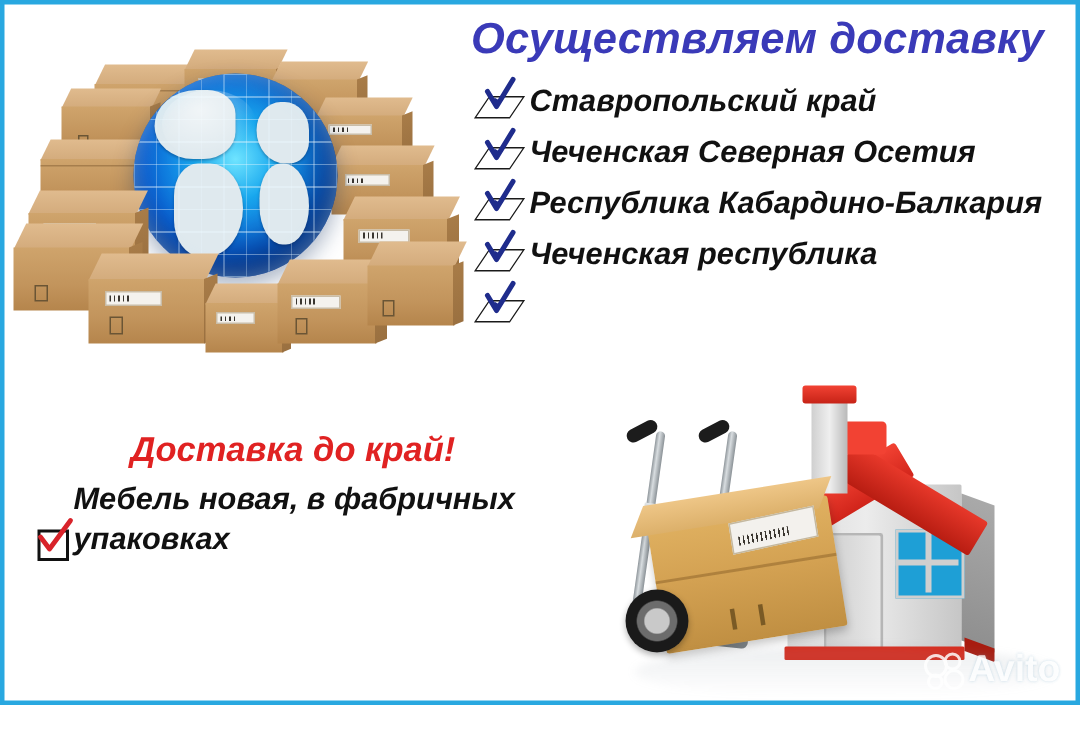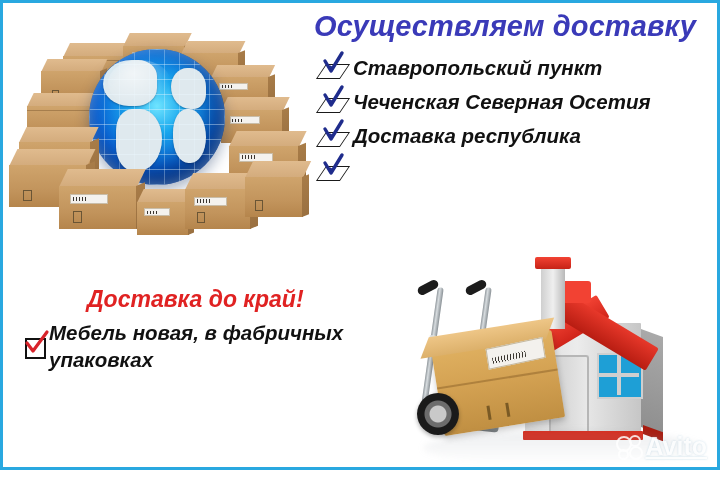--- a/index.html
+++ b/index.html
@@ -86,21 +86,21 @@
   }
 
   
   .red-head{
     position:absolute;left:84px;top:283px;
     font-size:23px;font-weight:bold;font-style:italic;color:#e02222;
     white-space:nowrap;
   }
 
   .promise-list{position:absolute;left:20px;top:316px;width:380px;}
-  .promise{display:flex;align-items:center;margin-bottom:6px;}
+  .promise{display:flex;align-items:flex-end;margin-bottom:6px;}
   .chkbox{position:relative;width:24px;height:24px;flex:none;margin-top:2px;}
   .chkbox .sq{position:absolute;left:2px;top:3px;width:17px;height:17px;
     border:2px solid #111;background:#fff;}
   .chkbox .rtick{position:absolute;left:0px;top:-4px;width:26px;height:26px;overflow:visible;}
   .promise-txt{
     font-size:20.5px;font-weight:bold;font-style:italic;color:#111;
     line-height:1.33;margin-left:2px;
   }
 
   
@@ -182,21 +182,21 @@
   }
   .avito .dots{position:relative;width:26px;height:22px;}
   .avito .dots i{position:absolute;border-radius:50%;
     border:2px solid rgba(255,255,255,.95);background:transparent;display:block;}
   .avito .d1{left:0;top:1px;width:12px;height:12px;}
   .avito .d2{left:13px;top:0px;width:8px;height:8px;}
   .avito .d3{left:2px;top:14px;width:7px;height:7px;}
   .avito .d4{left:13px;top:11px;width:10px;height:10px;}
   .avito .word{
     font-size:25px;font-weight:bold;color:rgba(255,255,255,.95);
-    text-shadow:0 0 2px rgba(120,170,200,.45);line-height:1;text-decoration:underline;
+    text-shadow:0 0 2px rgba(120,170,200,.45);line-height:1;
   }
 </style>
 </head>
 <body>
 
 <div class="ad">
 
   <div class="top-section">
 
     <div class="globe-art">
@@ -305,44 +305,54 @@
     <div class="region-list">
 
       <div class="region-row">
         <span class="chk3d">
           <span class="plate"></span>
           <svg class="tick" viewBox="0 0 22 26">
               <path d="M3 9 L9 19 L20 1" fill="none" stroke="#1f2c8c" stroke-width="3.4" stroke-linecap="round" stroke-linejoin="round"></path>
               <path d="M9 19 L7.5 13 L11 15 Z" fill="#1f2c8c"></path>
             </svg>
         </span>
-        <span class="region-txt">Ставропольский пункт</span>
+        <span class="region-txt">Ставропольский край</span>
       </div>
 
       <div class="region-row">
         <span class="chk3d">
           <span class="plate"></span>
           <svg class="tick" viewBox="0 0 22 26">
               <path d="M3 9 L9 19 L20 1" fill="none" stroke="#1f2c8c" stroke-width="3.4" stroke-linecap="round" stroke-linejoin="round"></path>
               <path d="M9 19 L7.5 13 L11 15 Z" fill="#1f2c8c"></path>
             </svg>
         </span>
         <span class="region-txt">Чеченская Северная Осетия</span>
       </div>
 
-
       <div class="region-row">
         <span class="chk3d">
           <span class="plate"></span>
           <svg class="tick" viewBox="0 0 22 26">
               <path d="M3 9 L9 19 L20 1" fill="none" stroke="#1f2c8c" stroke-width="3.4" stroke-linecap="round" stroke-linejoin="round"></path>
               <path d="M9 19 L7.5 13 L11 15 Z" fill="#1f2c8c"></path>
             </svg>
         </span>
-        <span class="region-txt">Доставка республика</span>
+        <span class="region-txt">Республика Кабардино-Балкария</span>
+      </div>
+
+      <div class="region-row">
+        <span class="chk3d">
+          <span class="plate"></span>
+          <svg class="tick" viewBox="0 0 22 26">
+              <path d="M3 9 L9 19 L20 1" fill="none" stroke="#1f2c8c" stroke-width="3.4" stroke-linecap="round" stroke-linejoin="round"></path>
+              <path d="M9 19 L7.5 13 L11 15 Z" fill="#1f2c8c"></path>
+            </svg>
+        </span>
+        <span class="region-txt">Чеченская республика</span>
       </div>
 
       <div class="region-row">
         <span class="chk3d">
           <span class="plate"></span>
           <svg class="tick" viewBox="0 0 22 26">
               <path d="M3 9 L9 19 L20 1" fill="none" stroke="#1f2c8c" stroke-width="3.4" stroke-linecap="round" stroke-linejoin="round"></path>
               <path d="M9 19 L7.5 13 L11 15 Z" fill="#1f2c8c"></path>
             </svg>
         </span>

